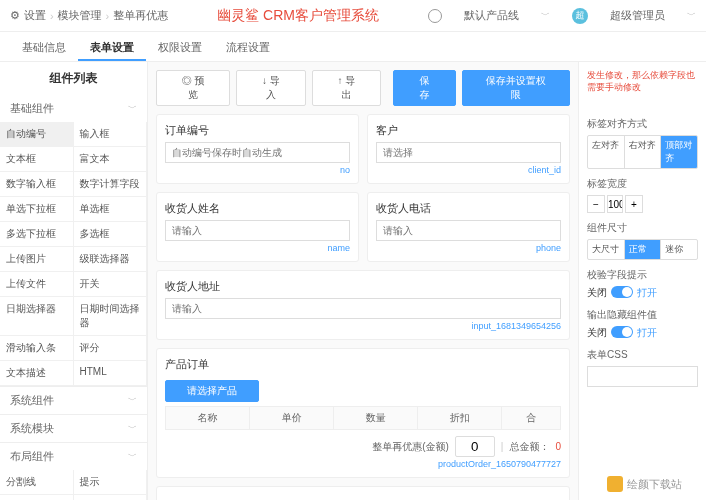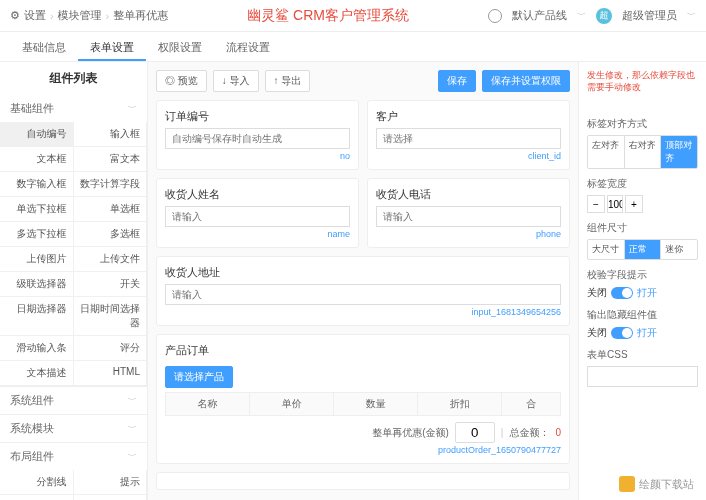--- a/index.html
+++ b/index.html
@@ -2,39 +2,39 @@
 <html><head>
 <meta charset="utf-8">
 <style>
 *{box-sizing:border-box;margin:0;padding:0}
 body{font-family:-apple-system,"PingFang SC","Microsoft YaHei",sans-serif;font-size:11px;color:#333;background:#fff;width:706px;height:500px;overflow:hidden}
 .hdr{display:flex;align-items:center;height:32px;padding:0 10px;border-bottom:1px solid #eee}
 .bc{display:flex;align-items:center;gap:4px;color:#666;font-size:11px}
 .bc a{color:#666;text-decoration:none}
 .sep{color:#ccc}
 .title{flex:1;text-align:center;color:#e74c3c;font-size:14px;font-weight:500}
-.hdr-r{display:flex;align-items:center;gap:10px;color:#666}
+.hdr-r{display:flex;align-items:center;gap:22px;color:#666}
 .circ{width:14px;height:14px;border:1px solid #999;border-radius:50%}
 .av{width:16px;height:16px;background:#5bc0de;color:#fff;border-radius:50%;display:inline-flex;align-items:center;justify-content:center;font-size:9px}
 .tabs{display:flex;height:30px;border-bottom:1px solid #eee;padding:0 10px}
 .tab{padding:0 12px;line-height:30px;font-size:11px;color:#666;cursor:pointer}
-.tab.act{color:#333;font-weight:400;border-bottom:2px solid #409eff}
+.tab.act{color:#333;font-weight:700;border-bottom:2px solid #409eff}
 .main{display:flex;height:438px}
 .lside{width:148px;border-right:1px solid #eee;overflow-y:auto}
 .ls-hd{padding:8px 10px;font-size:12px;font-weight:600;text-align:center}
 .grp{border-bottom:1px solid #eee}
 .grp-hd{display:flex;align-items:center;justify-content:space-between;padding:6px 10px;font-size:11px;color:#666;cursor:pointer}
 .chev{font-size:9px;color:#999}
 .grid2{display:grid;grid-template-columns:1fr 1fr;gap:0}
-.cell{padding:5px 6px;text-align:right;font-size:10px;color:#555;cursor:pointer;border-right:1px solid #f0f0f0;border-bottom:1px solid #f0f0f0}
+.cell{padding:5px 6px;text-align:left;font-size:10px;color:#555;cursor:pointer;border-right:1px solid #f0f0f0;border-bottom:1px solid #f0f0f0}
 .cell.sel{background:#f0f0f0}
 .center{flex:1;padding:8px;overflow-y:auto;background:#fafafa}
 .tbar{display:flex;align-items:center;gap:6px;margin-bottom:8px;font-size:10px}
 .sp{flex:1}
-.btn{padding:3px 8px;border:1px solid #ddd;background:#fff;border-radius:2px;font-size:10px;cursor:pointer;color:#555}
+.btn{padding:3px 21px;border:1px solid #ddd;background:#fff;border-radius:2px;font-size:10px;cursor:pointer;color:#555}
 .btn.pri{background:#409eff;color:#fff;border-color:#409eff}
 .row{display:flex;gap:8px}
 .card{background:#fff;border:1px solid #eee;border-radius:3px;padding:8px;margin-bottom:8px;flex:1}
 .lbl{font-size:11px;color:#333;margin-bottom:4px}
 .inp{width:100%;padding:4px 6px;border:1px solid #ddd;border-radius:0;font-size:10px;color:#999}
 .tag{text-align:right;font-size:9px;color:#409eff;margin-top:2px}
 .tbl{width:100%;border-collapse:collapse;font-size:10px}
 .tbl th,.tbl td{border:1px solid #eee;padding:4px 6px;text-align:center;color:#666}
 .tbl th{background:#fafafa;font-weight:normal}
 .empty{color:#999;padding:10px}
@@ -43,24 +43,24 @@
 .rside{width:128px;border-left:1px solid #eee;padding:8px;overflow-y:auto}
 .warn{font-size:9px;color:#e74c3c;line-height:1.3;margin-bottom:24px}
 .opt-lbl{font-size:10px;color:#666;margin:8px 0 4px}
 .seg{display:flex;border:1px solid #ddd;border-radius:2px;overflow:hidden}
 .seg-i{flex:1;padding:3px 4px;font-size:9px;text-align:left;cursor:pointer;color:#555;border-right:1px solid #ddd}
 .seg-i:last-child{border-right:none}
 .seg-i.on{background:#409eff;color:#fff}
 .step{display:flex;align-items:center;gap:2px}
 .step button{width:18px;height:18px;border:1px solid #ddd;background:#fff;cursor:pointer;font-size:10px}
 .step input{width:16px;height:18px;border:1px solid #ddd;text-align:center;font-size:10px}
-.tgl{display:flex;align-items:center;gap:4px;font-size:10px;margin:4px 0}
+.tgl{display:flex;gap:4px;font-size:10px;margin:4px 0}
 .sw{width:22px;height:12px;background:#409eff;border-radius:6px;position:relative;cursor:pointer}
 .sw:after{content:"";position:absolute;width:10px;height:10px;background:#fff;border-radius:50%;top:1px;right:1px}
-.watermark{position:fixed;right:12px;bottom:8px;font-size:11px;color:#999;display:flex;align-items:center;gap:4px}
+.watermark{position:fixed;right:24px;bottom:8px;font-size:11px;color:#999;display:flex;align-items:center;gap:4px}
 .wm-ico{width:16px;height:16px;background:#f0b030;border-radius:3px}
 </style>
 </head>
 <body>
 
 <div class="hdr">
  <div class="bc">
   <span>⚙</span>
   <a>设置</a>
       <span class="sep">›</span>
@@ -99,22 +99,22 @@
           <div class="cell">输入框</div>
           <div class="cell">文本框</div>
           <div class="cell">富文本</div>
           <div class="cell">数字输入框</div>
           <div class="cell">数字计算字段</div>
           <div class="cell">单选下拉框</div>
           <div class="cell">单选框</div>
           <div class="cell">多选下拉框</div>
           <div class="cell">多选框</div>
           <div class="cell">上传图片</div>
+          <div class="cell">级联选择器</div>
           <div class="cell">上传文件</div>
-          <div class="cell">级联选择器</div>
           <div class="cell">开关</div>
           <div class="cell">日期选择器</div>
           <div class="cell">日期时间选择器</div>
           <div class="cell">滑动输入条</div>
           <div class="cell">评分</div>
           <div class="cell">文本描述</div>
           <div class="cell">HTML</div>
         </div>
   </div>
   <div class="grp">

